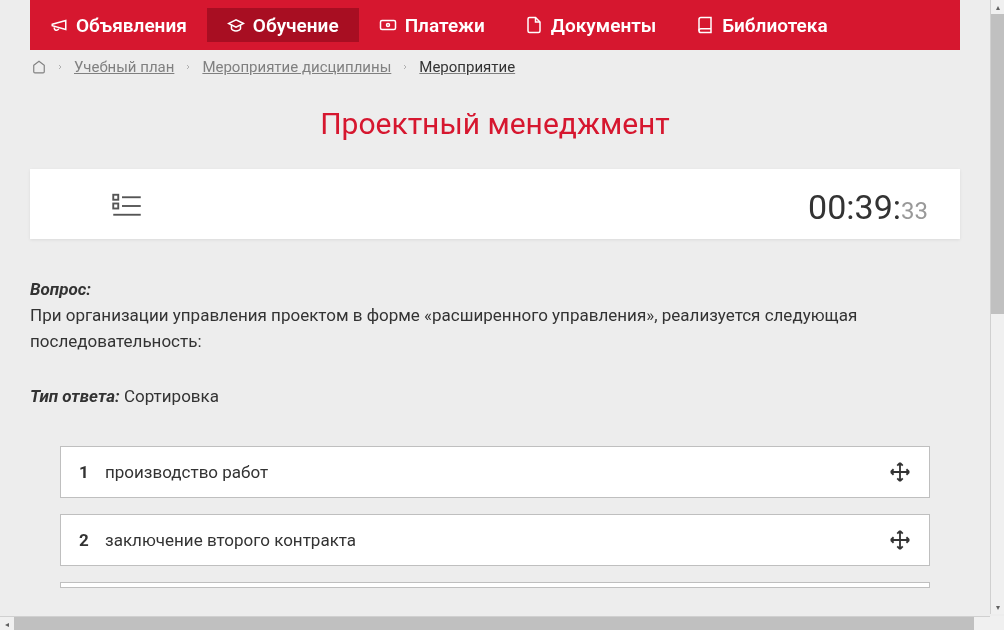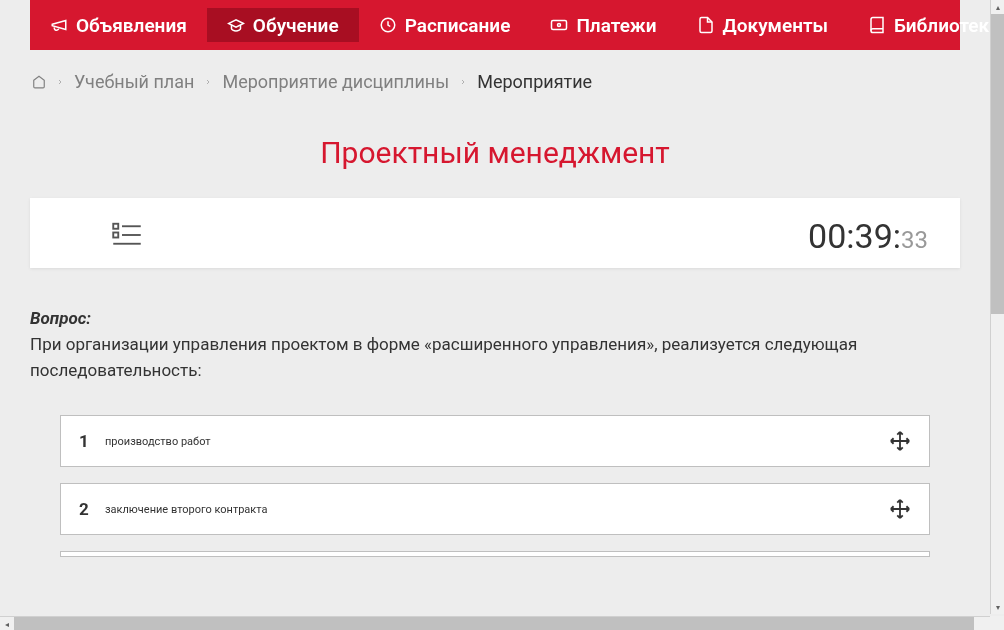--- a/index.html
+++ b/index.html
@@ -53,23 +53,24 @@
     .nav-icon {
       width: 18px;
       height: 18px;
       flex-shrink: 0;
     }
     
     .breadcrumb {
       display: flex;
       align-items: center;
       gap: 10px;
-      padding: 21px 32px;
-      font-size: 18px;
+      padding: 8px 32px;
+      font-size: 15px;
       color: #808080;
+      text-decoration: underline;
     }
     
     .breadcrumb-home {
       width: 14px;
       height: 14px;
       color: #808080;
     }
     
     .breadcrumb-sep {
       color: #b0b0b0;
@@ -219,21 +220,21 @@
     
     .sort-num {
       font-weight: 700;
       font-size: 17px;
       color: #333;
       margin-right: 14px;
       min-width: 12px;
     }
     
     .sort-text {
-      font-size: 11px;
+      font-size: 17px;
       color: #333;
       flex: 1;
     }
     
     .drag-handle {
       width: 22px;
       height: 22px;
       color: #333;
       flex-shrink: 0;
     }
@@ -334,27 +335,20 @@
           <path d="M11.6 16.8a3 3 0 1 1-5.8-1.6"></path>
       </svg>
       <span>Объявления</span>
     </div>
     <div class="nav-item active">
       <svg class="nav-icon" viewBox="0 0 24 24" fill="none" stroke="currentColor" stroke-width="2">
         <path d="M22 10L12 5 2 10l10 5 10-5z"></path>
           <path d="M6 12v5c0 1 2.7 3 6 3s6-2 6-3v-5"></path>
       </svg>
       <span>Обучение</span>
-    </div>
-    <div class="nav-item">
-      <svg class="nav-icon" viewBox="0 0 24 24" fill="none" stroke="currentColor" stroke-width="2">
-        <circle cx="12" cy="12" r="9"></circle>
-          <path d="M12 7v5l3 2"></path>
-      </svg>
-      <span>Расписание</span>
     </div>
     <div class="nav-item">
       <svg class="nav-icon" viewBox="0 0 24 24" fill="none" stroke="currentColor" stroke-width="2">
         <rect x="2" y="6" width="20" height="12" rx="2"></rect>
           <circle cx="12" cy="12" r="2"></circle>
       </svg>
       <span>Платежи</span>
     </div>
     <div class="nav-item">
       <svg class="nav-icon" viewBox="0 0 24 24" fill="none" stroke="currentColor" stroke-width="2">
@@ -403,20 +397,24 @@
     </svg>
     <div class="timer">
       <span>00:39:</span>
         <span class="timer-seconds">33</span>
     </div>
   </div>
 
   <div class="content">
     <div class="question-label-text">Вопрос:</div>
     <div class="question-text">При организации управления проектом в форме «расширенного управления», реализуется следующая последовательность:</div>
+    <div class="answer-type-row">
+      <span class="answer-type-label">Тип ответа:</span>
+      <span>Сортировка</span>
+    </div>
 
     <div class="sort-items">
       <div class="sort-item">
         <span class="sort-num">1</span>
         <span class="sort-text">производство работ</span>
         <svg class="drag-handle" viewBox="0 0 24 24" fill="none" stroke="currentColor" stroke-width="2">
           <path d="M12 2l3 3M12 2L9 5M12 2v20M12 22l3-3M12 22l-3-3M2 12l3-3M2 12l3 3M2 12h20M22 12l-3-3M22 12l-3 3"></path>
         </svg>
       </div>
       <div class="sort-item">

